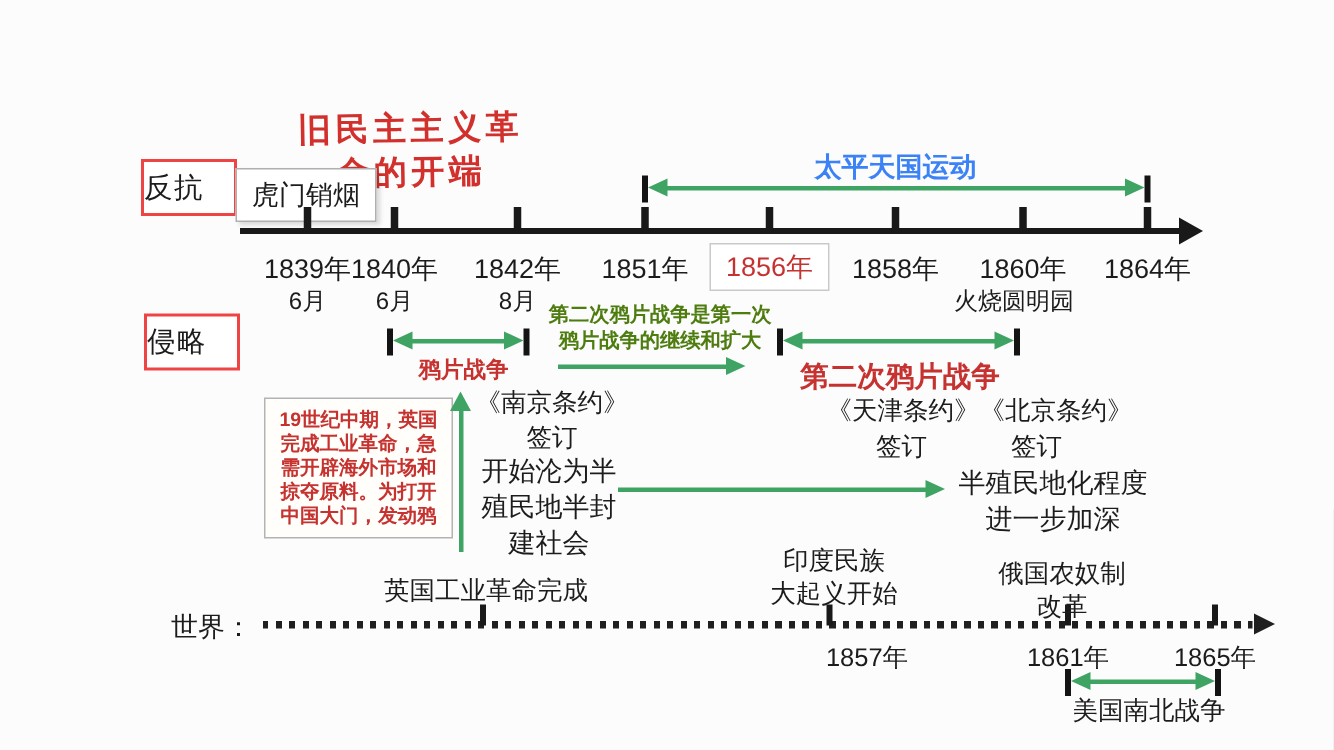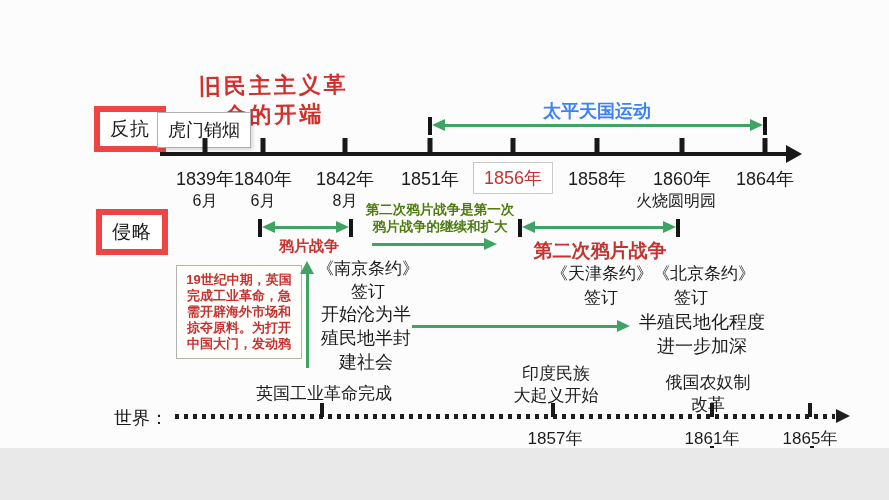--- a/index.html
+++ b/index.html
@@ -1,26 +1,26 @@
 <!DOCTYPE html>
 <html><head>
 <meta charset="utf-8">
 <style>
   html,body{margin:0;padding:0;background:#e9e9e9;}
   .stage{
-    position:relative;width:889px;height:448px;margin:0 auto;
+    position:relative;width:889px;height:500px;margin:0 auto;
     background:#fcfcfc;overflow:hidden;
     font-family:"Liberation Sans","DejaVu Sans",sans-serif;
     color:#1c1c1c;
   }
   .abs{position:absolute;}
   .cx{position:absolute;transform:translateX(-50%);text-align:center;white-space:nowrap;}
   
-  .bbox{position:absolute;border:6px solid #ef4444;background:#fff;
-        display:flex;align-items:center;justify-content:center;
+  .bbox{position:absolute;border:2px solid #ef4444;background:#fff;
+        display:flex;align-items:center;justify-content:flex-start;
         font-size:19px;letter-spacing:1px;}
   .gbox{position:absolute;border:1px solid #b0b0b0;background:#fff;
         box-shadow:2px 2px 3px rgba(0,0,0,.14);
         display:flex;align-items:center;justify-content:center;font-size:18px;}
   .y1856{border:1px solid #c9c9c9;background:#fff;color:#c5322f;
          font-size:18px;padding:3px 10px;}
   
   .era-title{font-size:22px;font-weight:bold;color:#d2302c;
              line-height:29px;letter-spacing:3px;transform:translateX(-50%) rotate(-1deg);}
   
@@ -194,21 +194,21 @@
   <div class="cx wtxt" style="left:324px;top:383px;text-align:right;">英国工业革命完成</div>
   <div class="cx wtxt" style="left:556px;top:363px;">
     <div>印度民族</div>
     <div>大起义开始</div>
   </div>
   <div class="cx wtxt" style="left:708px;top:372px;">
     <div>俄国农奴制</div>
     <div>改革</div>
   </div>
 
-  <div class="cx wtxt" style="left:555px;top:428px;text-align:center;">1857年</div>
+  <div class="cx wtxt" style="left:578px;top:428px;text-align:center;">1857年</div>
   <div class="cx wtxt" style="left:712px;top:428px;">1861年</div>
   <div class="cx wtxt" style="left:810px;top:428px;">1865年</div>
 
   <div class="da" style="left:710px;top:446px;width:104px;">
     <i class="cap capL"></i>
       <i class="cap capR"></i>
     <i class="shaft"></i>
     <i class="hL"></i>
       <i class="hR"></i>
   </div>

